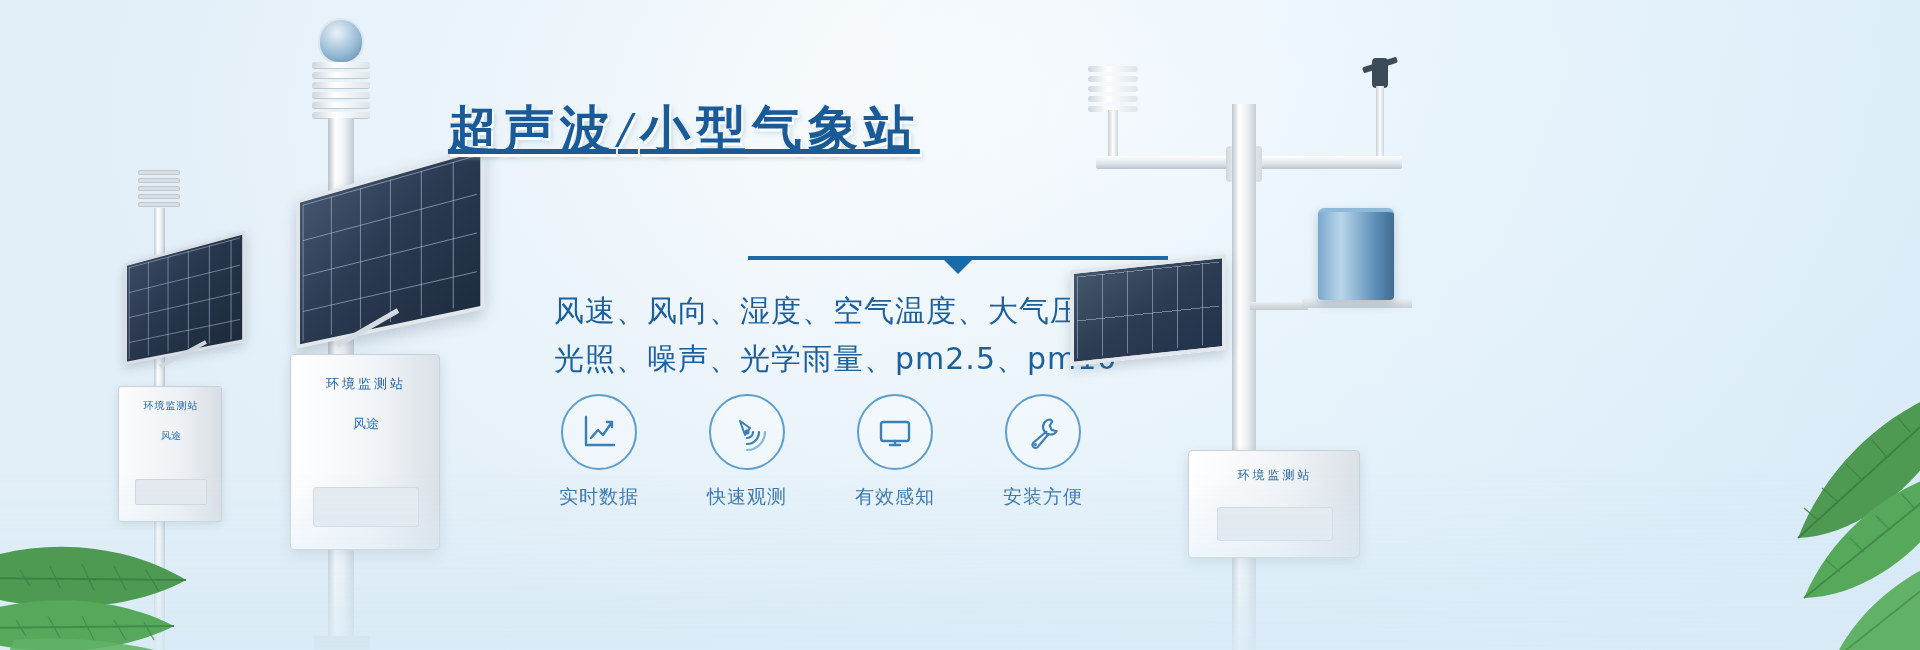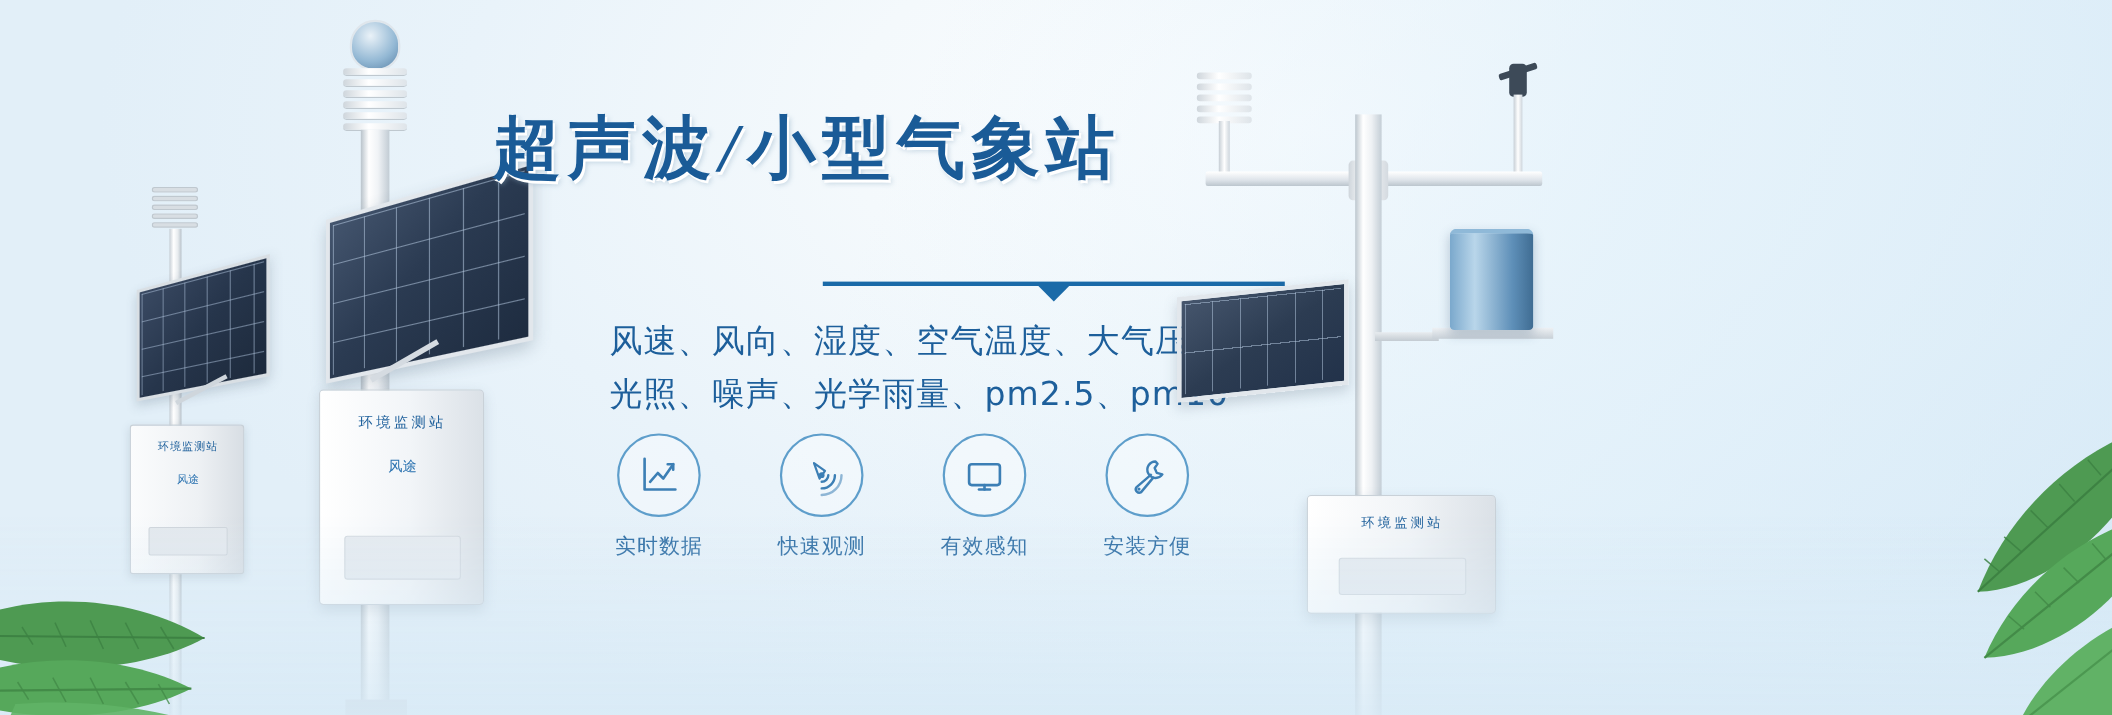--- a/index.html
+++ b/index.html
@@ -30,26 +30,27 @@
 
   
   .text-block {
     position:absolute;
     left:448px; top:104px;
     width:740px;
   }
   .headline {
     font-family:"Liberation Serif", serif;
     font-weight:bold;
-    font-size:62px;
+    font-size:50px;
     line-height:1;
     letter-spacing:6px;
     color:#1a5b97;
     text-shadow: 2px 3px 0 #ffffff, 3px 4px 5px rgba(140,170,195,0.45);
     white-space:nowrap;
+    text-decoration:underline;
   }
   .headline .slash { font-style:italic; padding:0 2px; }
 
   .divider-row {
     position:absolute;
     left:300px; top:152px;
     width:420px;
     height:18px;
   }
   .divider-line {

